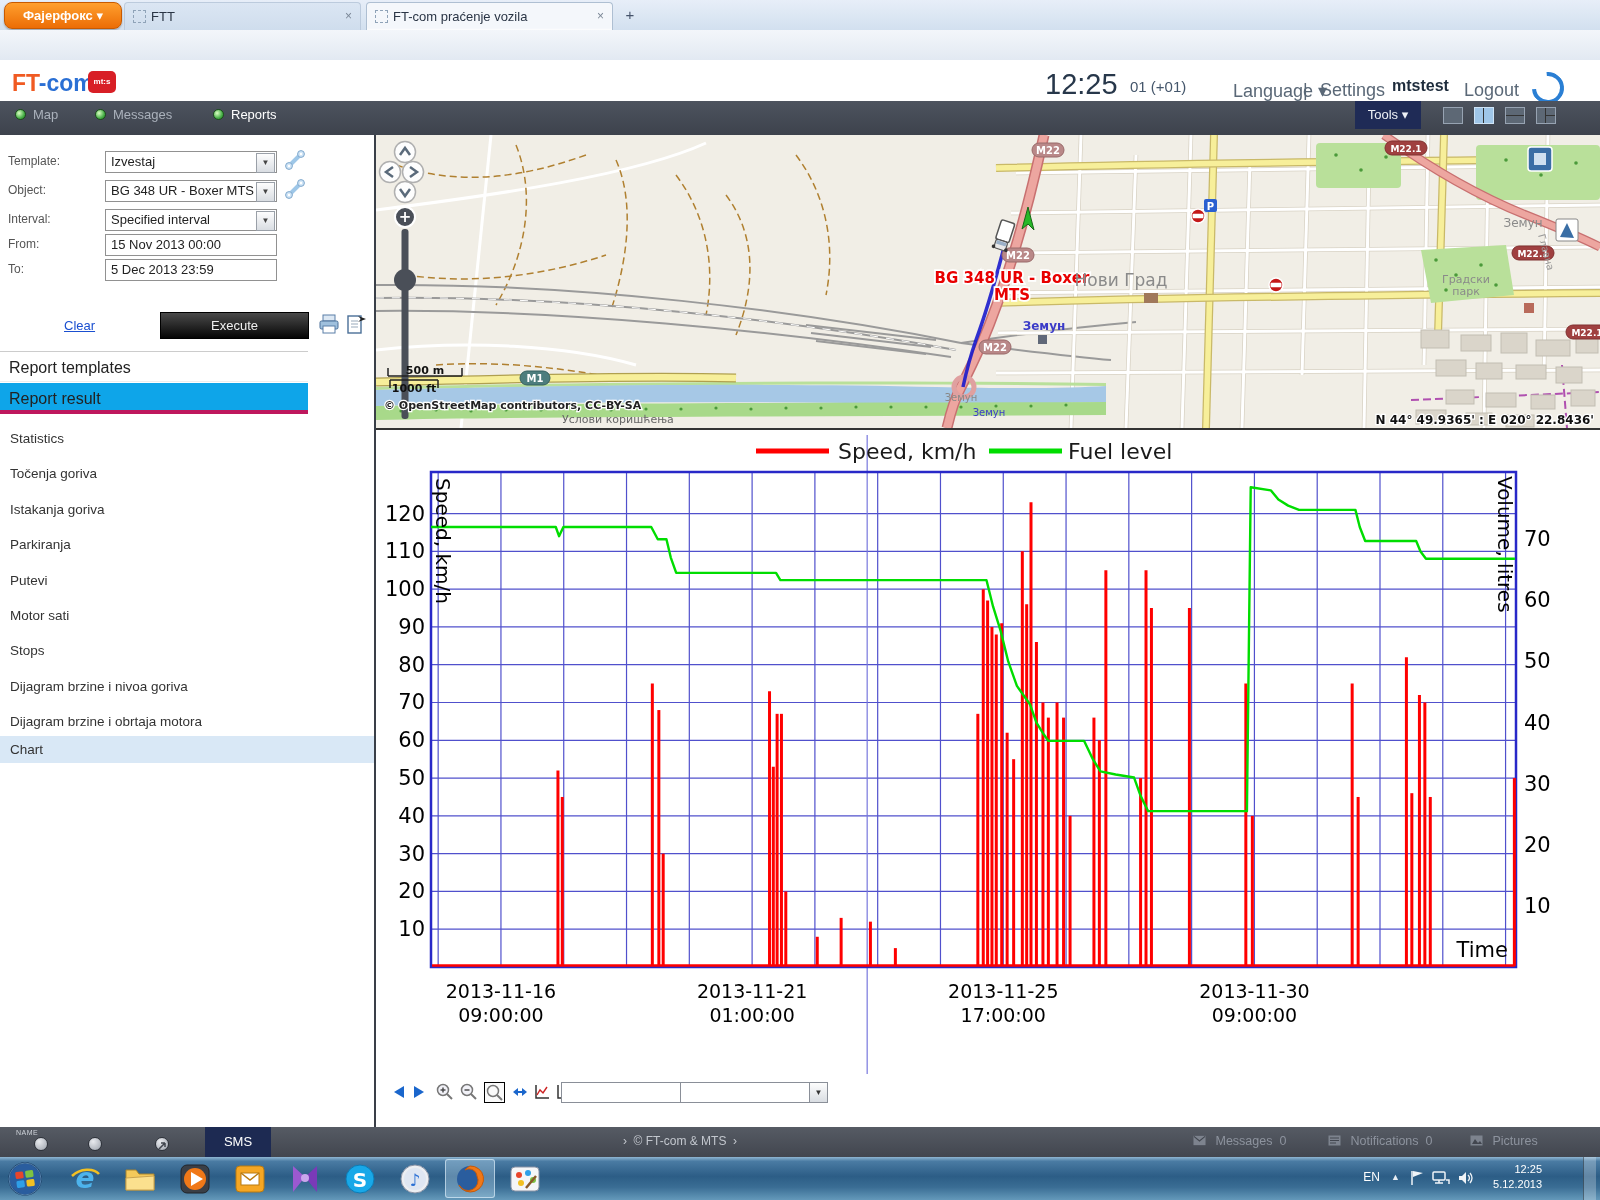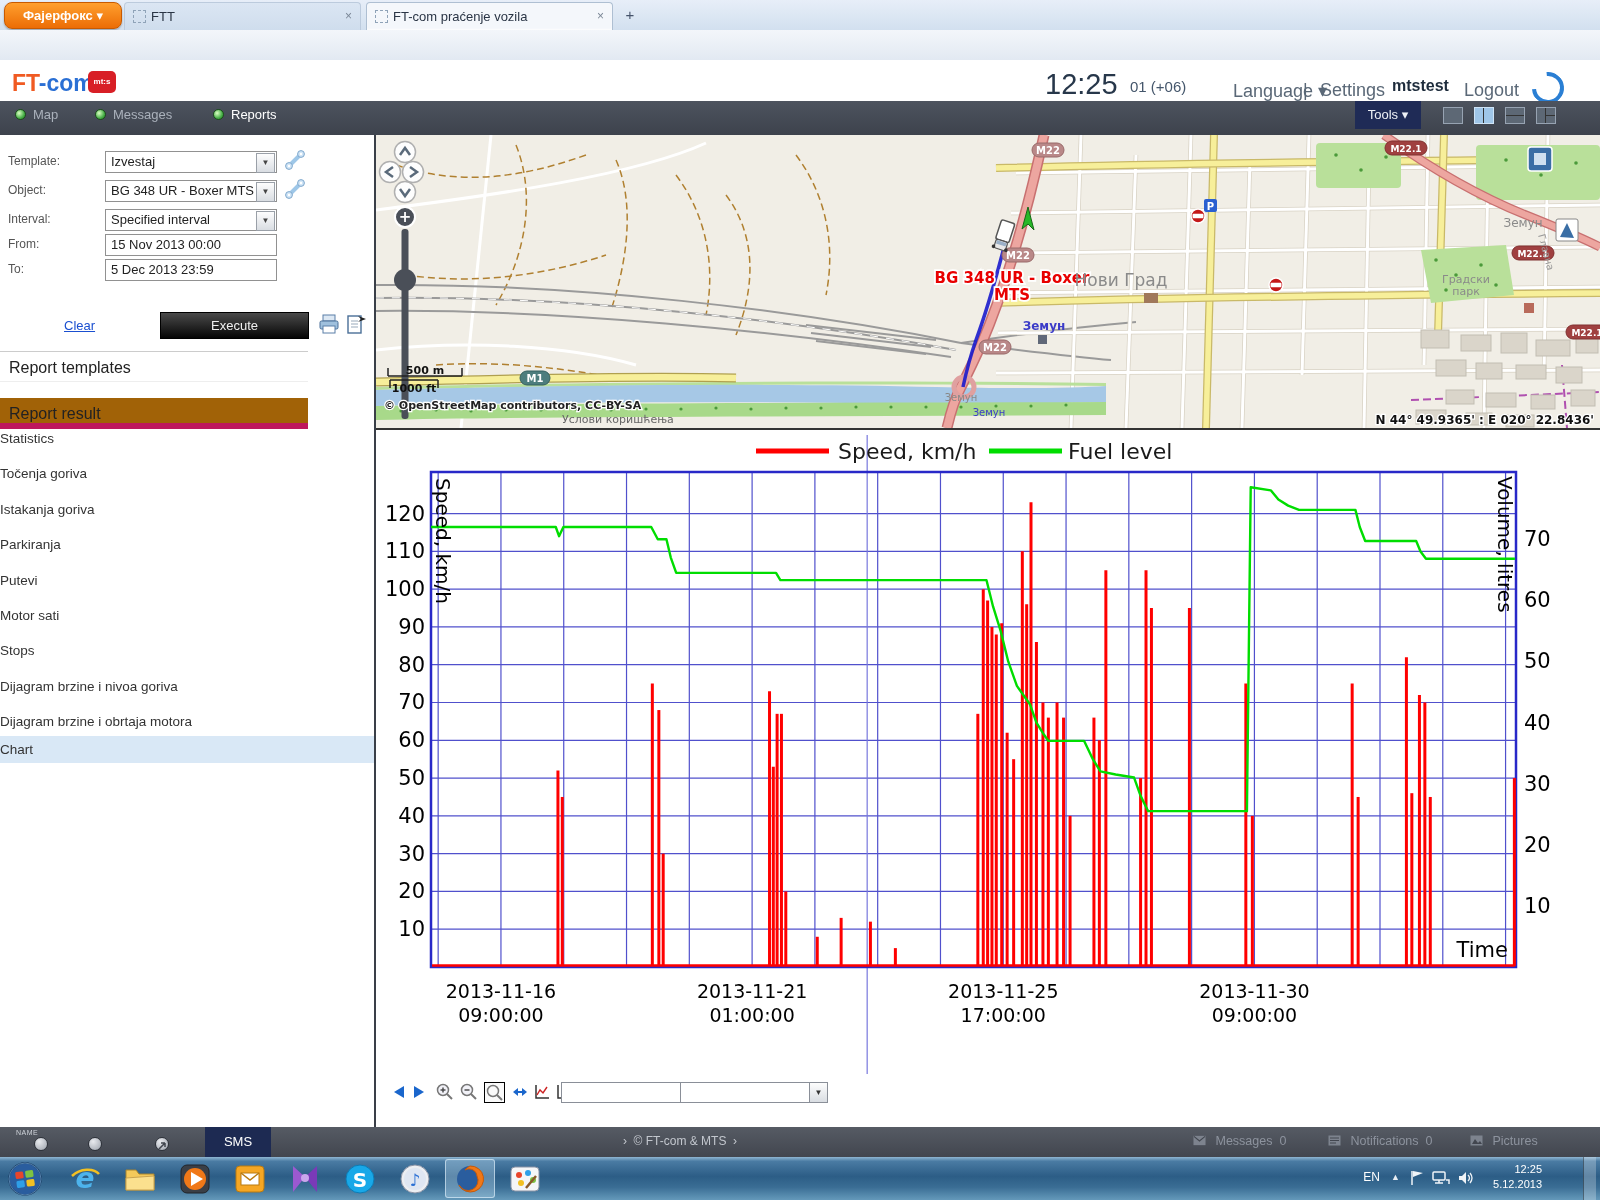--- a/index.html
+++ b/index.html
@@ -52,21 +52,21 @@
   #leftpanel{left:0;top:135px;width:376px;height:992px;background:#fff;border-right:2px solid #3a3f48;box-sizing:border-box;}
   .flabel{left:8px;font-size:12px;color:#555;}
   .fctrl{left:105px;width:165px;height:20px;border:1px solid #919191;background:#fff;font-size:13px;line-height:20px;color:#222;padding-left:5px;box-sizing:content-box;}
   .dropbtn{position:absolute;right:1px;top:1px;width:17px;height:18px;background:linear-gradient(#fdfdfd,#d9dde2);border:1px solid #9aa0a8;
     font-size:8px;color:#444;text-align:center;line-height:18px;}
   .wrench{left:284px;width:22px;height:22px;}
   #clearlink{left:64px;top:183px;color:#1a4fd0;font-size:13px;text-decoration:underline;}
   #execbtn{left:160px;top:177px;width:147px;height:25px;background:linear-gradient(#4a4a4a,#050505);border:1px solid #000;
     color:#f0f0f0;font-size:13px;text-align:center;line-height:25px;}
   .sechead{left:0;width:308px;height:31px;font-size:16px;color:#222;line-height:31px;padding-left:9px;box-sizing:border-box;}
-  #sideitems .sitem{position:absolute;left:0;width:374px;height:27px;font-size:13.5px;color:#333;line-height:27px;padding-left:0;box-sizing:border-box;}
+  #sideitems .sitem{position:absolute;left:0;width:374px;height:27px;font-size:13.5px;color:#333;line-height:27px;padding-left:10px;box-sizing:border-box;}
   #sideitems .sitem.active{background:#d9e8f6;}
   
   #maparea{left:376px;top:135px;width:1224px;height:293px;background:#f1eee6;overflow:hidden;}
   #chartarea{left:376px;top:428px;width:1224px;height:699px;background:#fff;border-top:2px solid #333;box-sizing:border-box;}
   svg text{font-family:"DejaVu Sans",sans-serif;}
   
   #charttools{left:384px;top:1082px;width:700px;height:22px;}
   .tri{width:0;height:0;top:4px;}
   .tri.l{border-right:10px solid #1a66cc;border-top:6px solid transparent;border-bottom:6px solid transparent;}
   .tri.r{border-left:10px solid #1a66cc;border-top:6px solid transparent;border-bottom:6px solid transparent;}
@@ -130,21 +130,21 @@
   <svg class="abs" style="left:1512px;top:36px" width="18" height="18" viewBox="0 0 18 18">
     <polygon points="5,2 13,2 13,8 17,8 9,16 1,8 5,8" fill="#35b04a" stroke="#1f7a30" stroke-width="1"></polygon>
   </svg>
   <div class="abs chromeicon" style="left:1542px;font-size:19px">⌂</div>
 </div>
 
 <div id="appheader" class="abs">
   <div id="brand" class="abs"><span class="ft">FT</span><span class="com">-com</span></div>
   <div id="mtsbadge" class="abs">mt:s</div>
   <div id="clock" class="abs">12:25</div>
-  <div id="clocksec" class="abs">01 (+06)</div>
+  <div id="clocksec" class="abs">01 (+01)</div>
   <div class="abs hlink" style="left:1233px">Language ▾</div>
   <div class="abs hlink" style="left:1303px">|</div>
   <div class="abs hlink" style="left:1320px">Settings</div>
   <div class="abs" id="username" style="left:1392px">mtstest</div>
   <div class="abs hlink" style="left:1464px">Logout</div>
   <div id="swirl" class="abs"></div>
 </div>
 
 <div id="navbar" class="abs">
   <div class="abs navitem" style="left:15px"><span class="greendot"></span><span>Map</span></div>
@@ -197,21 +197,21 @@
     <rect x="5" y="13" width="12" height="7" fill="#fff" stroke="#5a7fa8"></rect>
   </svg>
   <svg class="abs" style="left:345px;top:178px" width="22" height="22" viewBox="0 0 22 22">
     <rect x="3" y="3" width="13" height="17" fill="#fff" stroke="#4a6f98" stroke-width="1.4"></rect>
     <line x1="6" y1="8" x2="13" y2="8" stroke="#9ab"></line>
       <line x1="6" y1="11" x2="13" y2="11" stroke="#9ab"></line>
       <line x1="6" y1="14" x2="13" y2="14" stroke="#9ab"></line>
     <polygon points="13,3 21,6 13,9 16,6" fill="#222"></polygon>
   </svg>
   <div class="abs sechead" style="top:216px;border-top:1px solid #ccc;border-bottom:1px solid #eee">Report templates</div>
-  <div class="abs sechead" style="top:263px;background:#a16207;border-bottom:6px solid #be185d">Report result</div>
+  <div class="abs sechead" style="top:248px;background:#0ea5e9;border-bottom:4px solid #be185d">Report result</div>
   <div id="sideitems">
       <div class="sitem" style="top: 290px;">Statistics</div>
       <div class="sitem" style="top: 325.4px;">Točenja goriva</div>
       <div class="sitem" style="top: 360.8px;">Istakanja goriva</div>
       <div class="sitem" style="top: 396.2px;">Parkiranja</div>
       <div class="sitem" style="top: 431.6px;">Putevi</div>
       <div class="sitem" style="top: 467px;">Motor sati</div>
       <div class="sitem" style="top: 502.4px;">Stops</div>
       <div class="sitem" style="top: 537.8px;">Dijagram brzine i nivoa goriva</div>
       <div class="sitem" style="top: 573.2px;">Dijagram brzine i obrtaja motora</div>

